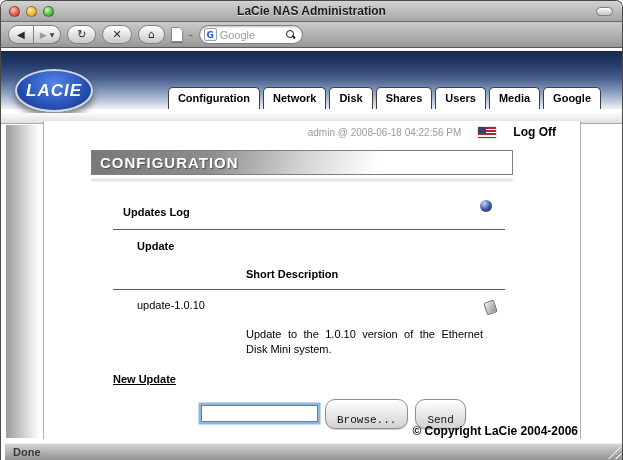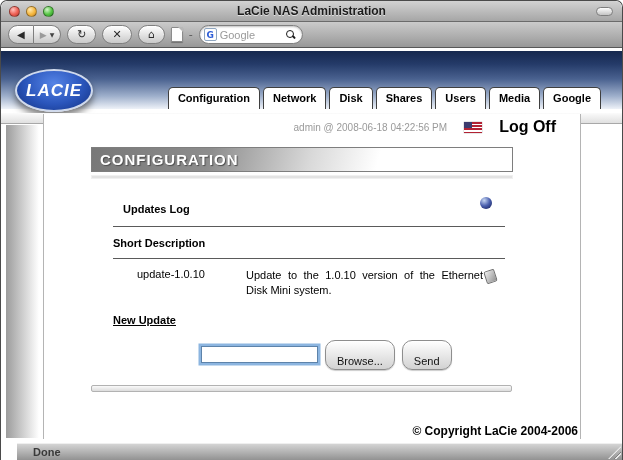--- a/index.html
+++ b/index.html
@@ -116,84 +116,84 @@
   }
   .subbar {
     position:absolute; top:64px; left:0; right:0; height:11px;
     background:linear-gradient(#fbfbfb,#e0e0e0); border-bottom:1px solid #a8a8a8;
   }
   .left-band {
     position:absolute; top:76px; bottom:5px; left:5px; width:33px;
     background:linear-gradient(90deg,#9c9c9c,#ffffff);
   }
   .main {
-    position:absolute; top:65px; bottom:4px; left:42px; width:538px;
+    position:absolute; top:72px; bottom:4px; left:42px; width:538px;
     border-left:1px solid #b4b4b4; border-right:1px solid #b4b4b4; background:#fff;
   }
   .session-row {
     margin-top:4px; display:flex; justify-content:flex-end; align-items:center;
     padding-right:24px; gap:17px;
   }
   .user-info { font-size:10px; color:#9a9a9a; }
   .us-flag {
     position:relative; width:18px; height:11px; box-shadow:0 0 1px #777;
     background:repeating-linear-gradient(#b22234 0 1.6px, #fff 1.6px 3.2px);
   }
   .us-flag::after { content:""; position:absolute; left:0; top:0; width:8px; height:6px; background:#3c3b6e; }
-  .logoff { font-size:16px; font-weight:bold; color:#000; cursor:pointer; }
+  .logoff { font-size:12px; font-weight:bold; color:#000; cursor:pointer; }
   .banner {
     margin:11px 0 0 47px; width:422px; height:25px; border:1px solid #7e7e7e;
     background:linear-gradient(105deg, #787878 0%, #8d8d8d 28%, #d9d9d9 52%, #ffffff 68%);
     color:#fff; font-weight:bold; font-size:15px; letter-spacing:1px;
     line-height:24px; padding-left:8px; text-shadow:1px 1px 1px #4e4e4e;
   }
   .banner-under { margin:3px 0 0 47px; width:422px; height:4px; background:#e3e3e3; border:1px solid #f0f0f0; }
   .inner { margin:0 75px 0 69px; position:relative; }
   .updates-row { margin-top:20px; position:relative; }
   .section-title { font-size:11px; font-weight:bold; color:#000;padding-left:10px; }
   .sphere {
     position:absolute; right:13px; top:-2px; width:12px; height:12px; border-radius:50%;
     background:radial-gradient(circle at 35% 28%, #c6d6f2, #4a5fae 48%, #17225e 92%);
   }
   .hr { border:none; border-top:1px solid #5a5a5a; height:0; margin:9px 0 0; }
   .thead { display:flex; margin-top:10px; }
   .trow  { display:flex; margin-top:9px; position:relative; }
   .col-update { width:133px; padding-left:24px; font-size:11px; }
-  .col-desc   { width:237px; font-size:11px; }
+  .col-desc   { width:237px; font-size:11px;margin-top:28px; }
   .thead .col-update, .thead .col-desc { font-weight:bold; }
   .desc-text { text-align:justify; line-height:1.35; }
   .box-icon {
     position:absolute; right:9px; top:2px; width:11px; height:13px;
     transform:rotate(-18deg); border:1px solid #6f6f6f; border-radius:2px;
     background:linear-gradient(135deg,#f0f0f0,#909090);
   }
   .new-update-title { margin-top:16px; font-size:11px; font-weight:bold;text-decoration:underline; }
   .form-row { margin:14px 0 0 88px; display:flex; align-items:center; gap:7px; }
   .file-input {
     width:117px; height:17px; border:1px solid #5d83aa; background:#fff;
     box-shadow:0 0 0 2.5px rgba(120,168,218,.85); outline:none;
     font-size:11px; font-family:"Liberation Sans",sans-serif; padding:0 3px;
   }
   .aqua-btn {
     height:19px; border-radius:10px; border:1px solid #8e8e8e;
     background:linear-gradient(#ffffff,#d2d2d2);
     box-shadow:inset 0 1px 0 #fff, 0 1px 1px rgba(0,0,0,.2);
     font-size:11px; color:#111; padding:14px 11px;
-    font-family:Liberation Sans, sans-serif; cursor:pointer;
+    font-family:Liberation Mono, monospace; cursor:pointer;
   }
   .sep-bar {
     margin:15px 0 0 47px; width:421px; height:7px; border:1px solid #b2b2b2;
     background:linear-gradient(#fafafa,#dcdcdc); border-radius:2px;
   }
   .copyright { position:absolute; right:2px; bottom:1px; font-size:12px; font-weight:bold; color:#000; }
   
   .statusbar {
-    position:absolute; bottom:0; left:16px; right:0; height:17px;
+    position:absolute; bottom:0; left:4px; right:0; height:17px;
     background:linear-gradient(#d4d4d4,#929292); border-top:1px solid #efefef;
-    display:flex; align-items:center; padding-left:16px;
+    display:flex; align-items:center; padding-left:8px;
     font-size:11px; font-weight:bold; color:#3a3a3a;
   }
   .grip {
     position:absolute; right:1px; bottom:1px; width:13px; height:13px;
     background:repeating-linear-gradient(135deg, transparent 0 3px, #7e7e7e 3px 4px, #e8e8e8 4px 5px);
     clip-path:polygon(100% 0, 100% 100%, 0 100%);
   }
 </style>
 </head>
 <body>
@@ -272,20 +272,21 @@
       <div class="inner">
 
         <div class="updates-row">
           <span class="section-title">Updates Log</span>
           <span class="sphere"></span>
         </div>
 
         <hr class="hr">
 
         <div class="thead">
+          <div class="col-update">Update</div>
           <div class="col-desc">Short Description</div>
         </div>
 
         <hr class="hr">
 
         <div class="trow">
           <div class="col-update">update-1.0.10</div>
           <div class="col-desc desc-text">Update to the 1.0.10 version of the Ethernet Disk Mini system.</div>
           <span class="box-icon"></span>
         </div>

